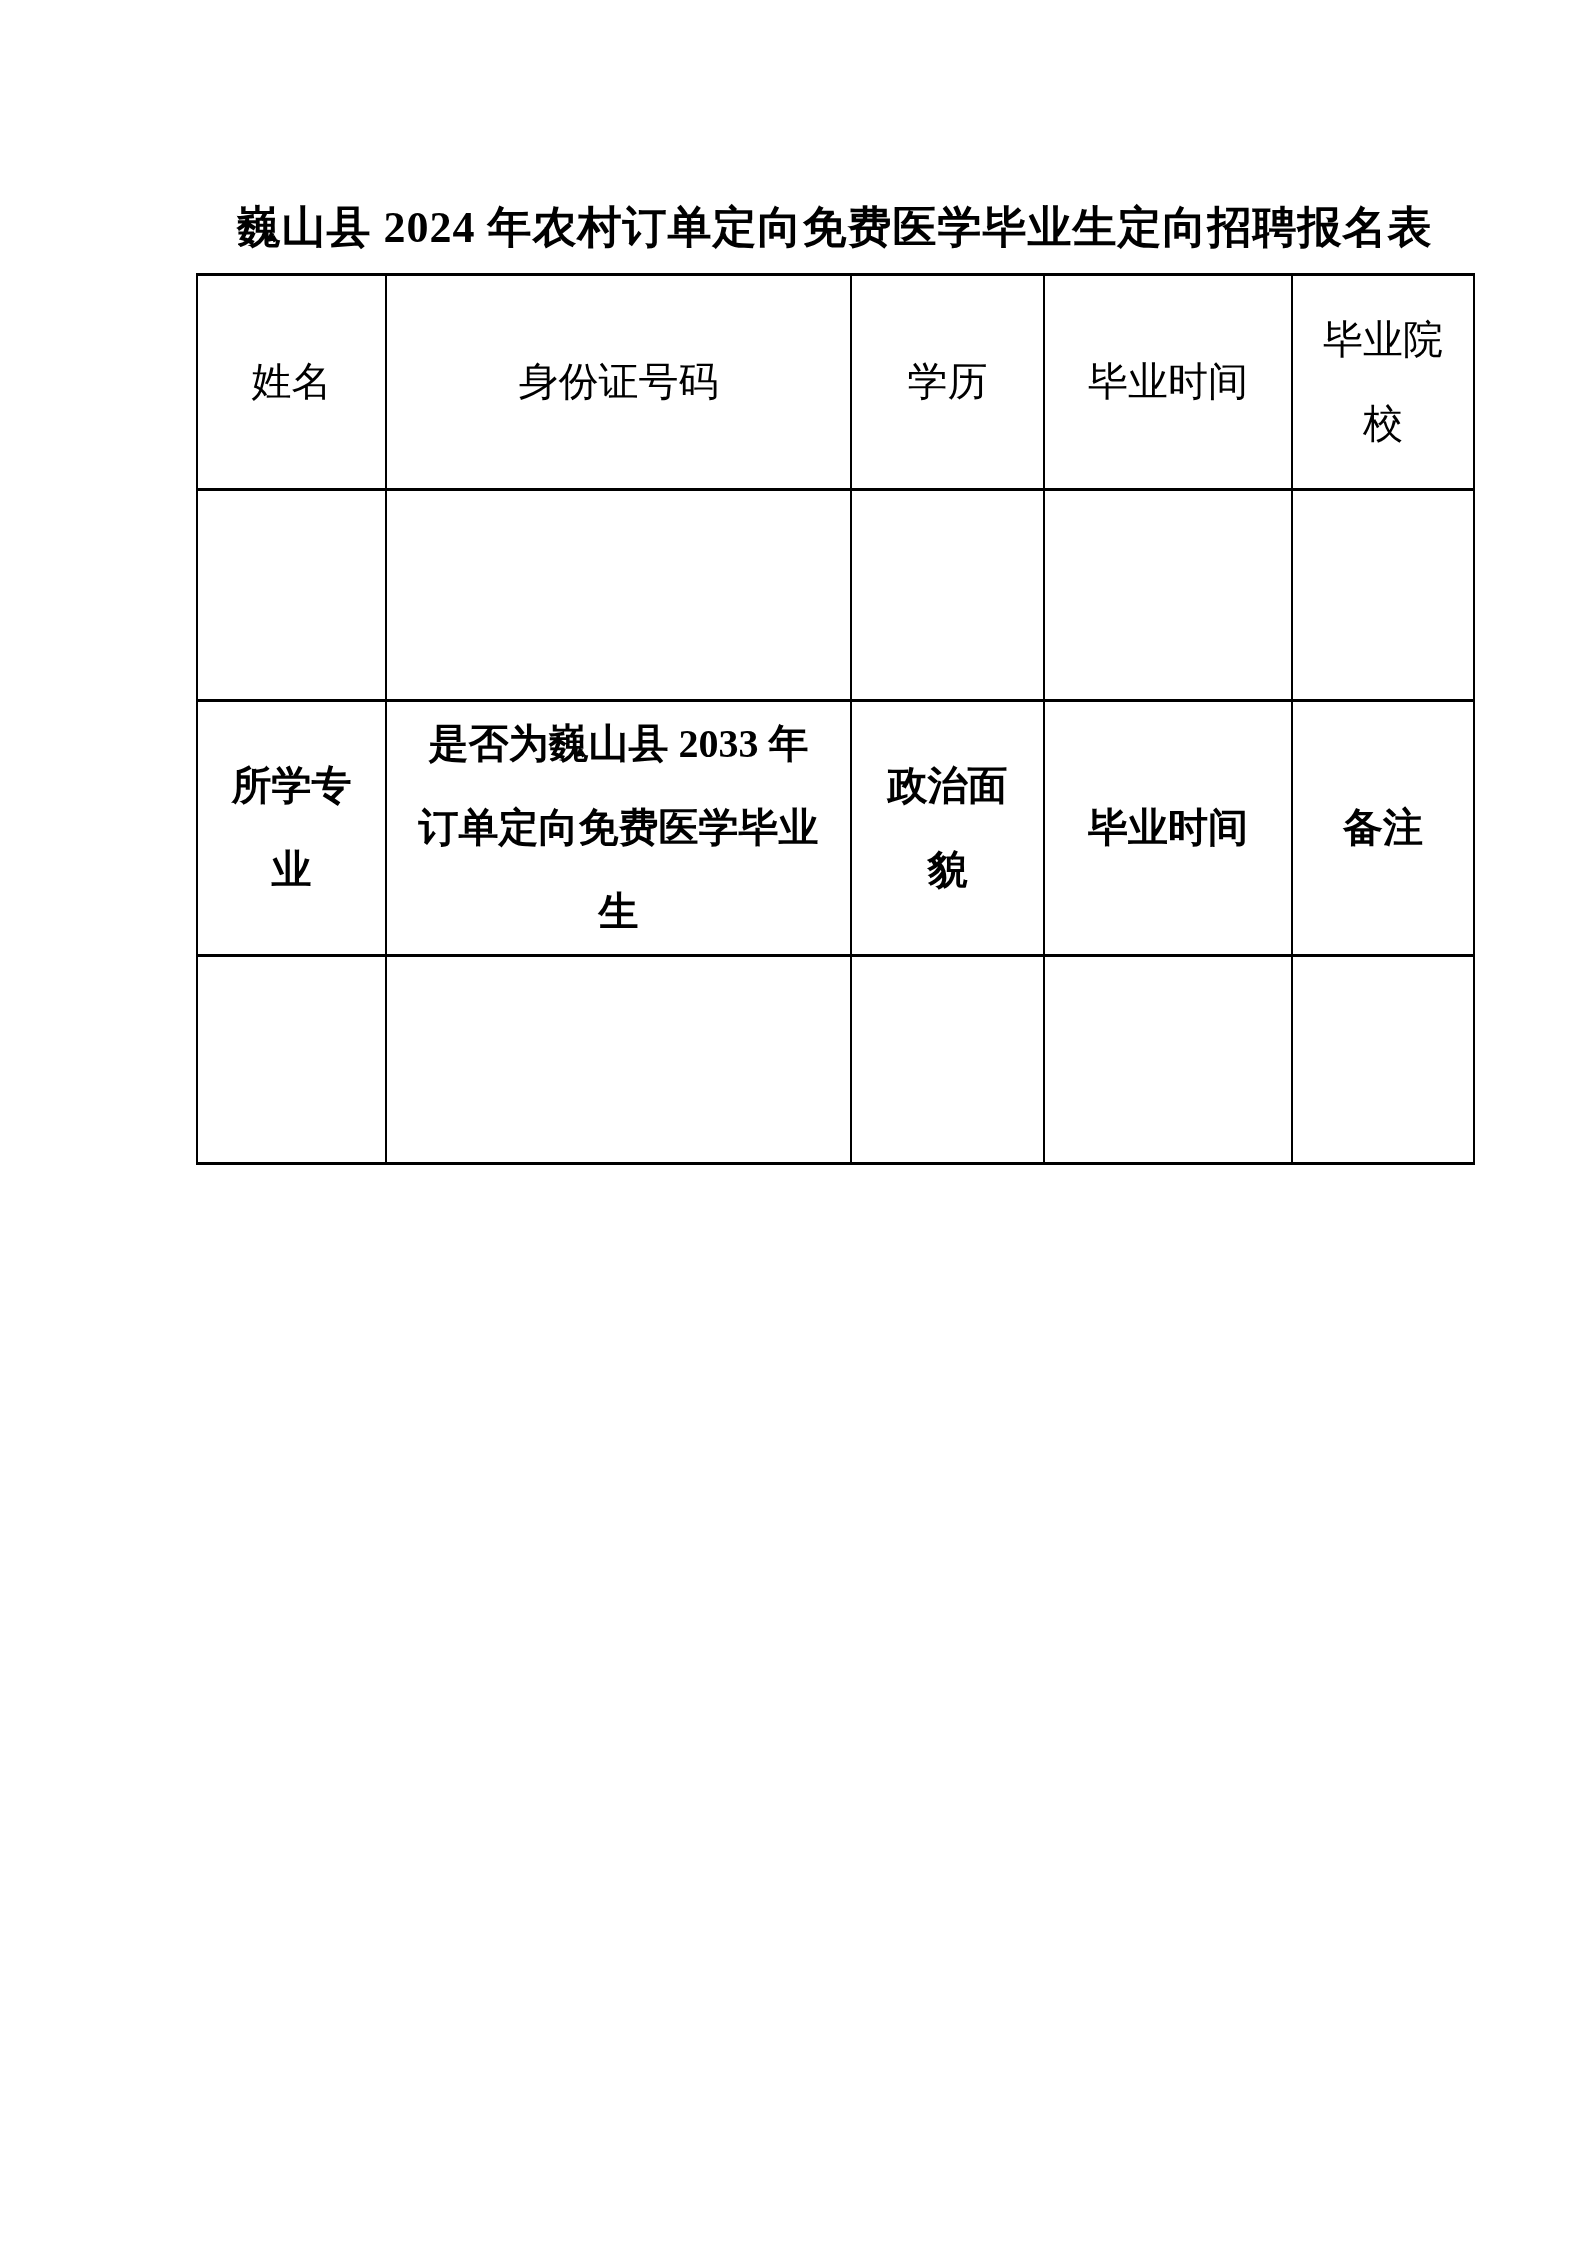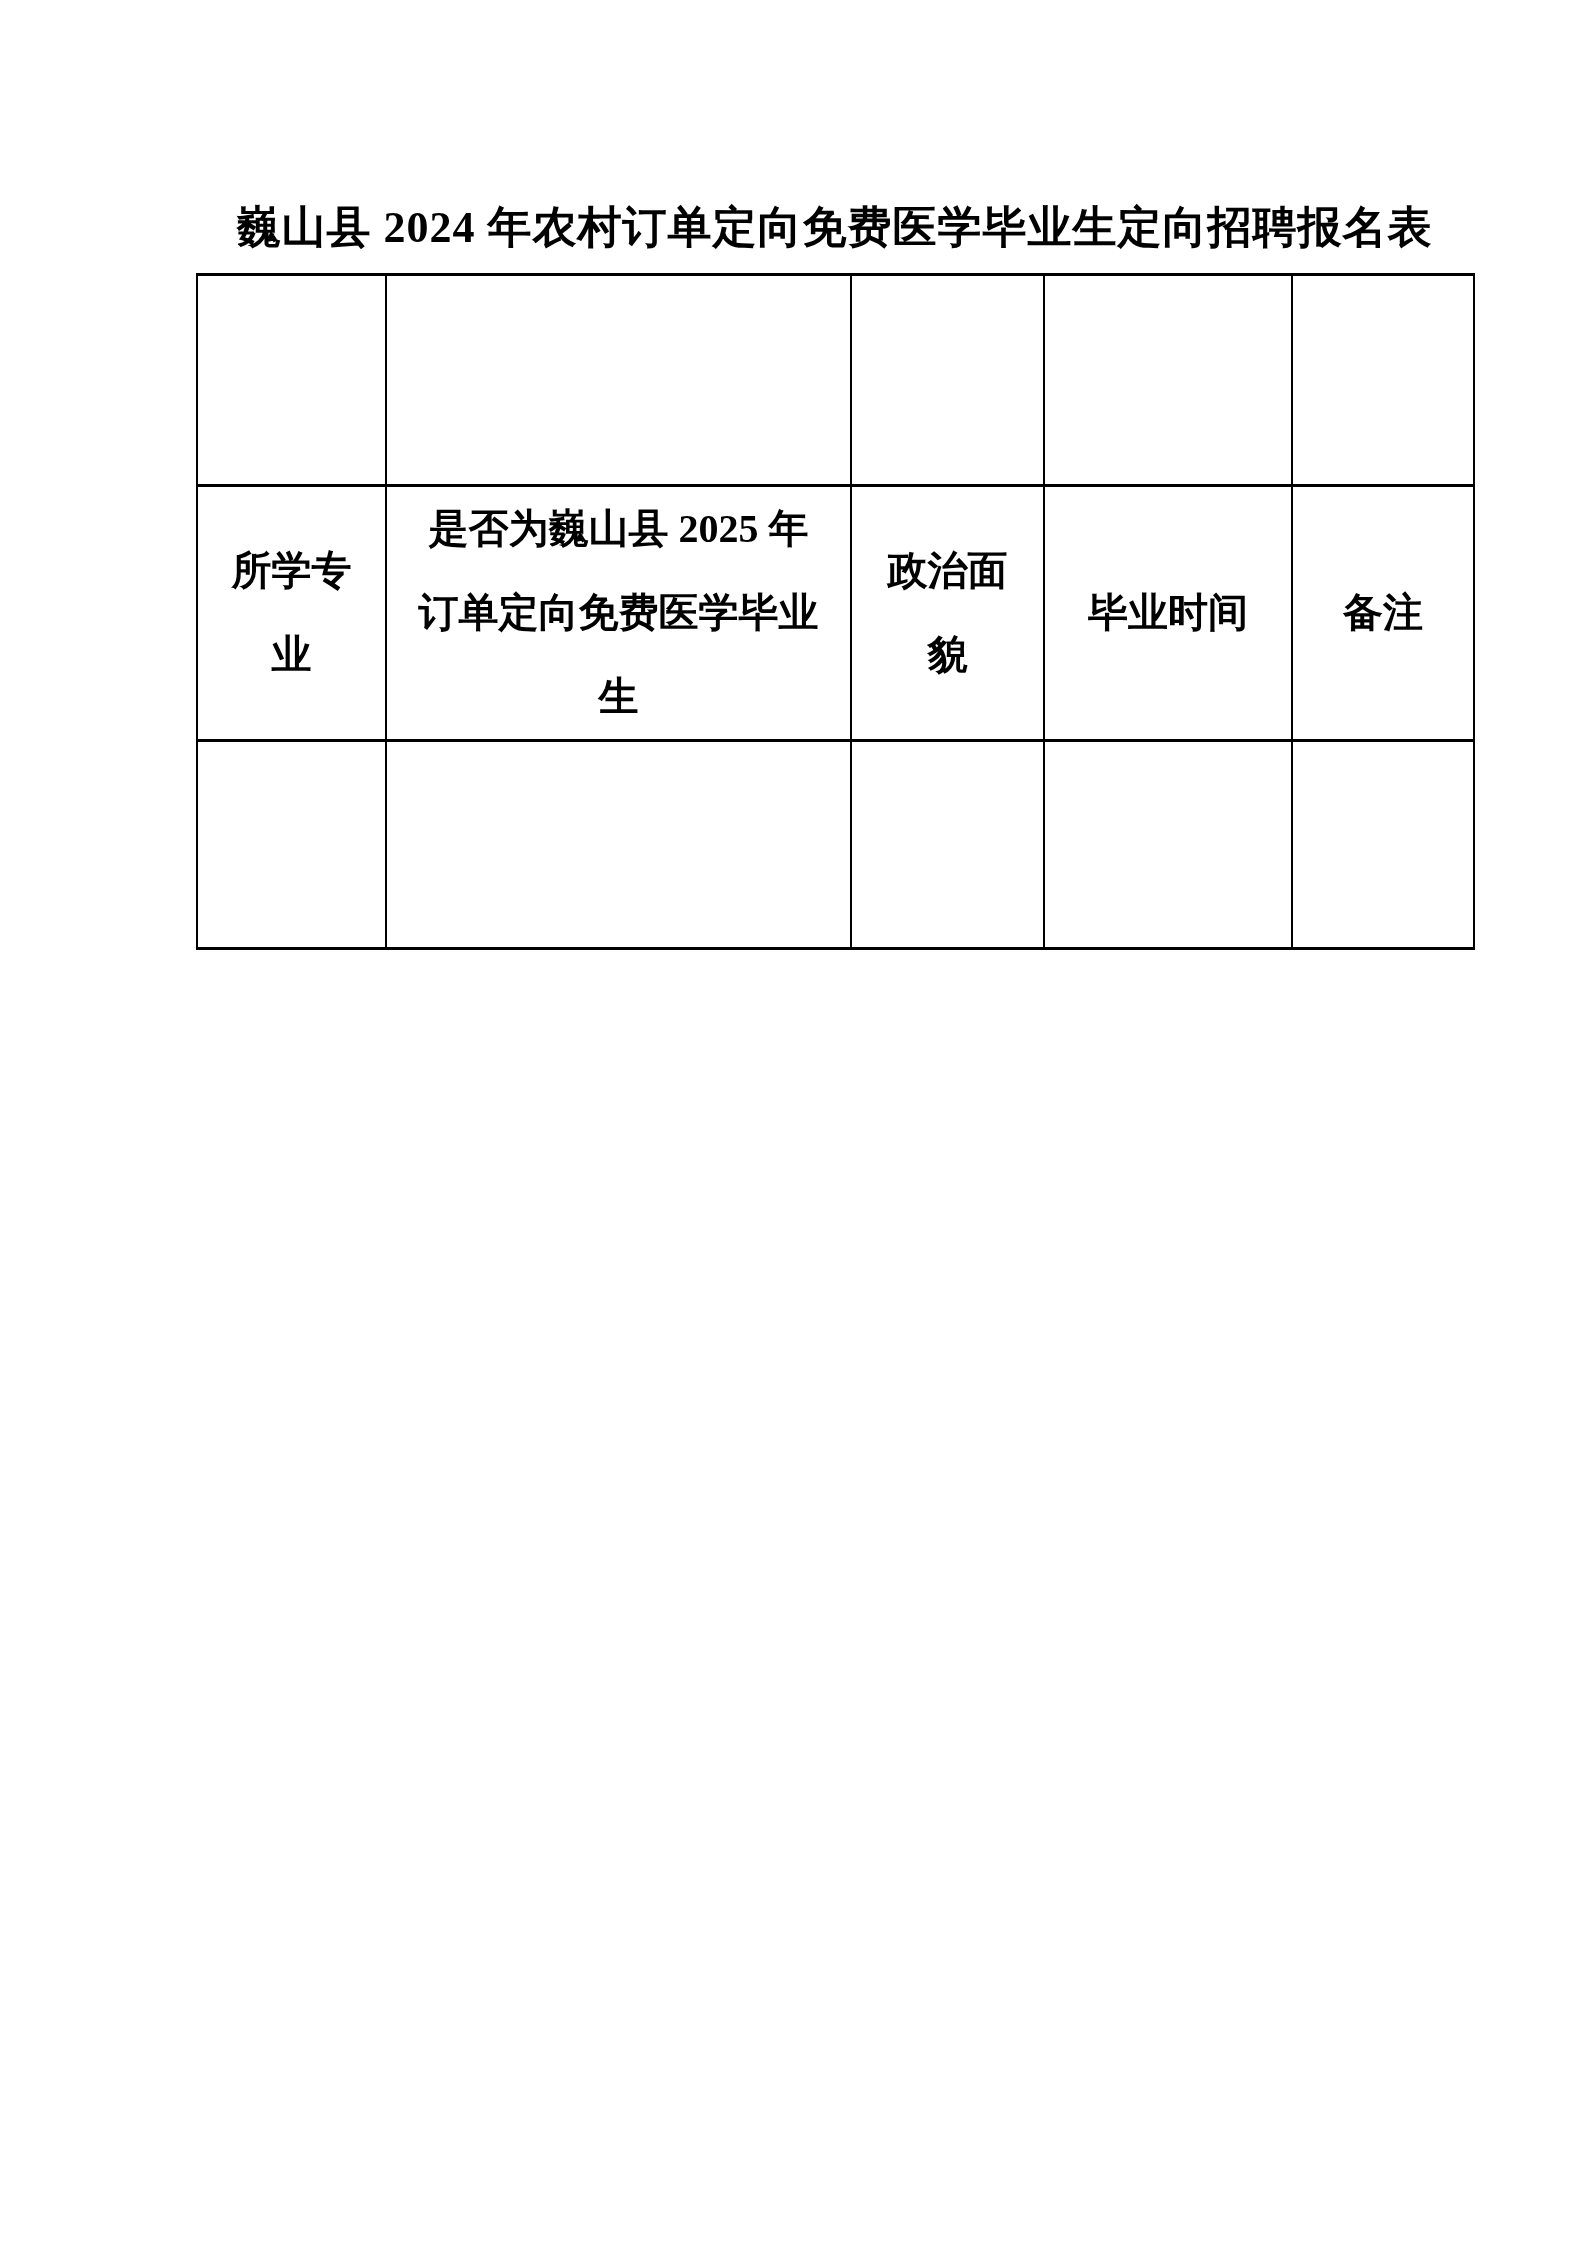--- a/index.html
+++ b/index.html
@@ -62,31 +62,39 @@
 
   <table class="form-table">
     <colgroup>
       <col style="width:189px">
       <col style="width:465px">
       <col style="width:193px">
       <col style="width:248px">
       <col style="width:182px">
     </colgroup>
     <tbody>
+      <tr class="row-1">
+        <td>姓名</td>
+        <td>身份证号码</td>
+        <td>学历</td>
+        <td>毕业时间</td>
+        <td>毕业院
+校</td>
+      </tr>
       <tr class="row-2">
         <td></td>
         <td></td>
         <td></td>
         <td></td>
         <td></td>
       </tr>
       <tr class="row-3">
         <td>所学专
 业</td>
-        <td>是否为巍山县 2025 年
+        <td>是否为巍山县 2033 年
 订单定向免费医学毕业
 生</td>
         <td>政治面
 貌</td>
         <td>毕业时间</td>
         <td>备注</td>
       </tr>
       <tr class="row-4">
         <td></td>
         <td></td>

